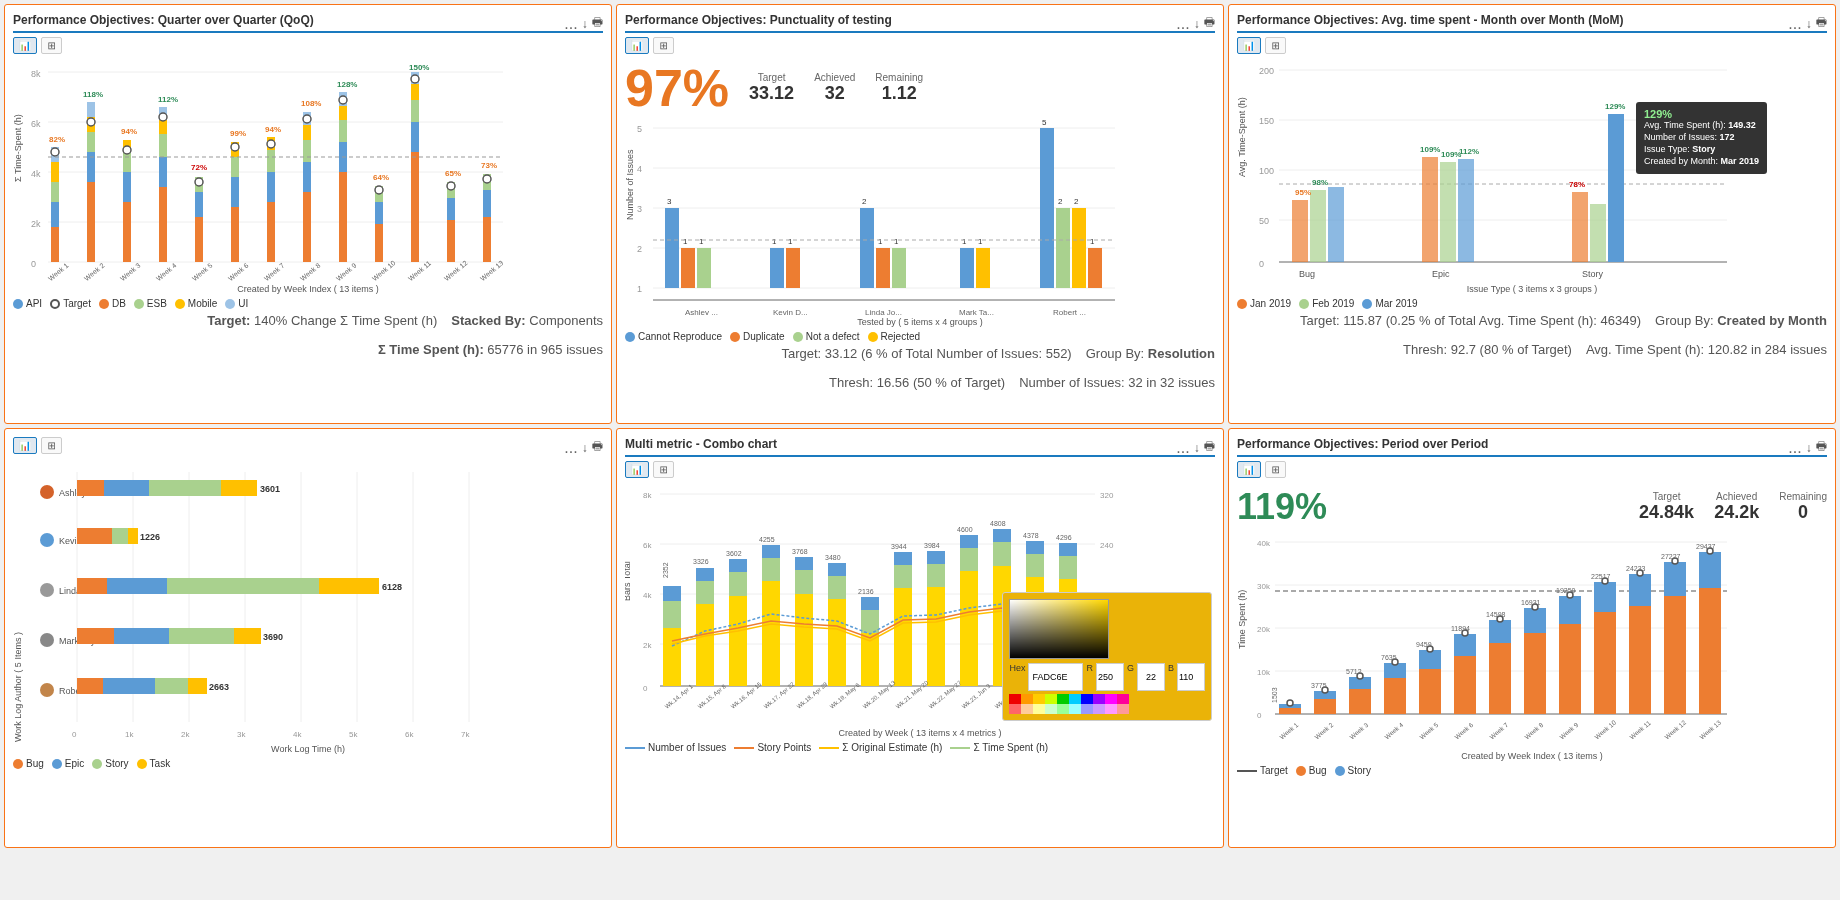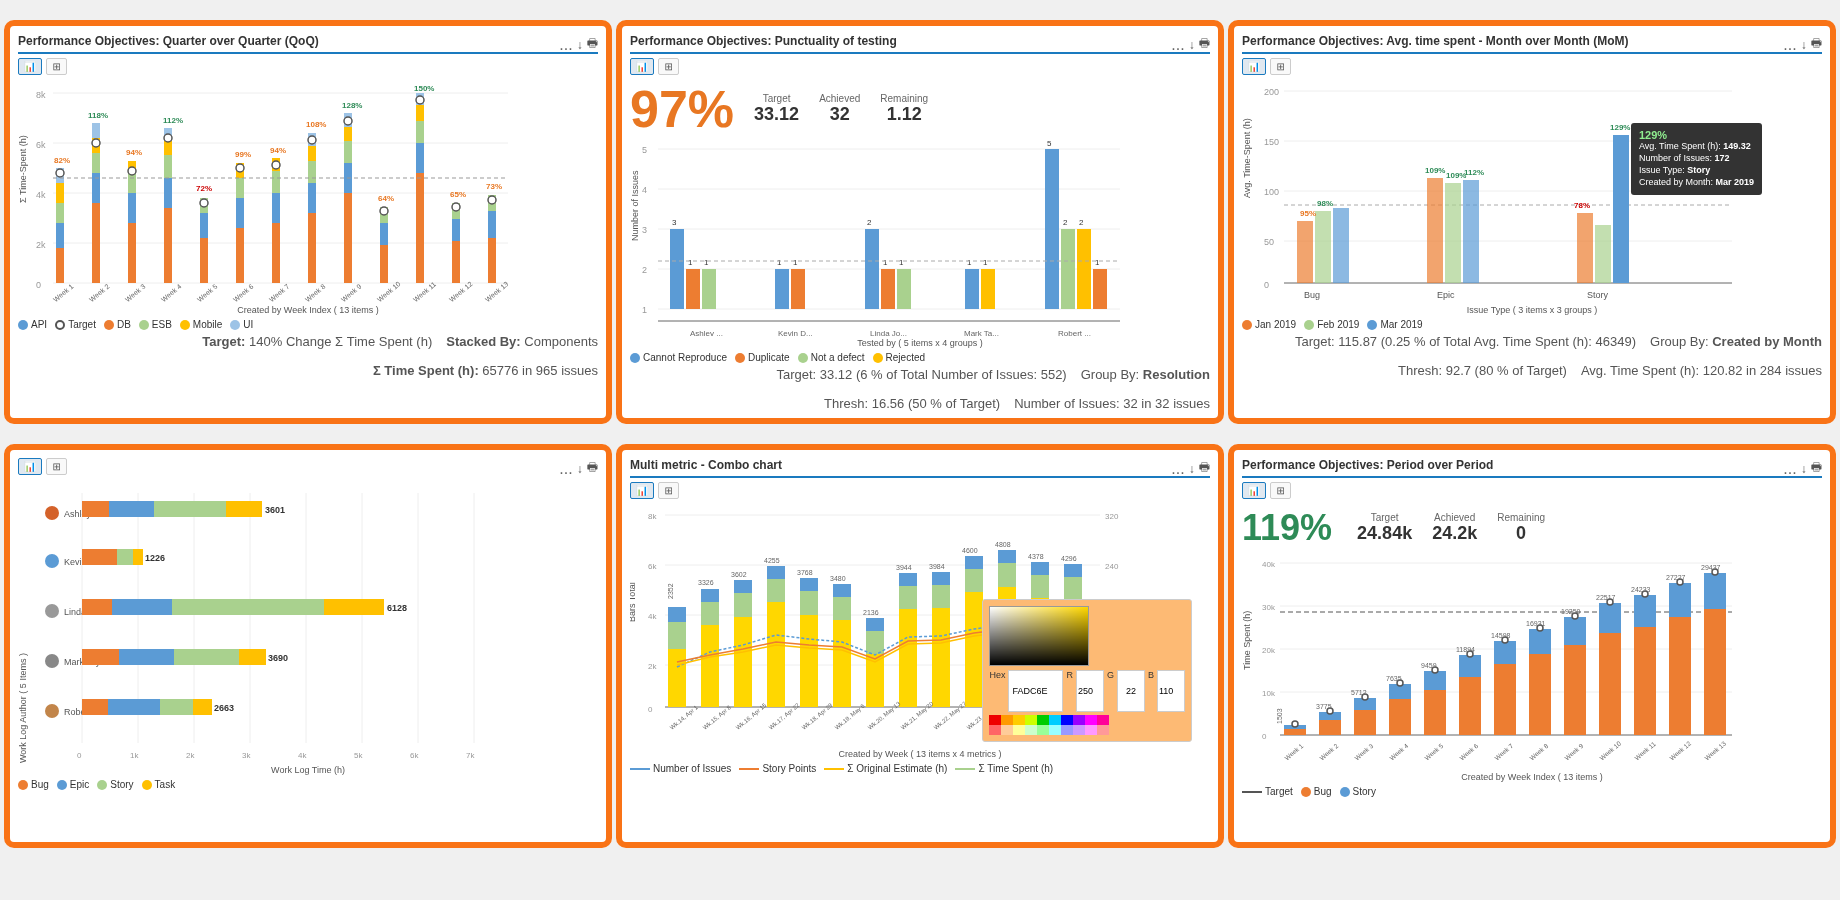--- a/index.html
+++ b/index.html
@@ -1,18 +1,18 @@
 <!DOCTYPE html>
 <html><head>
   <meta charset="utf-8">
   <style>
     * { box-sizing: border-box; margin: 0; padding: 0; }
     body { background: #f0f0f0; font-family: Arial, sans-serif; font-size: 11px; color: #333; width: 1840px; }
     .dashboard { display: grid; grid-template-columns: 1fr 1fr 1fr; grid-template-rows: 420px 420px; gap: 4px; padding: 4px; }
-    .card { background: #fff; border: 6px solid #f97316; border-radius: 10px; padding: 8px; position: relative; overflow: hidden; margin-top: 16px; }
+    .card { background: #fff; border: 1px solid #f97316; border-radius: 3px; padding: 8px; position: relative; overflow: hidden; }
     .card-title { font-size: 12px; font-weight: bold; color: #333; margin-bottom: 4px; border-bottom: 2px solid #1a7abf; padding-bottom: 4px; }
     .card-toolbar { position: absolute; top: 8px; right: 8px; display: flex; gap: 4px; align-items: center; }
     .chart-icons { display: flex; gap: 4px; margin-bottom: 4px; }
     .chart-icon-btn { border: 1px solid #ccc; border-radius: 2px; padding: 2px 5px; cursor: pointer; font-size: 10px; color: #555; background: #f9f9f9; }
     .chart-icon-btn.active { background: #e0e8f0; border-color: #1a7abf; }
     .legend { display: flex; flex-wrap: wrap; gap: 8px; margin-top: 4px; font-size: 10px; align-items: center; }
     .legend-item { display: flex; align-items: center; gap: 3px; }
     .legend-dot { width: 10px; height: 10px; border-radius: 50%; display: inline-block; }
     .legend-circle-empty { width: 10px; height: 10px; border-radius: 50%; border: 2px solid #555; display: inline-block; background: transparent; }
     .footer-info { display: flex; justify-content: flex-end; font-size: 13px; color: #555; margin-top: 4px; flex-wrap: wrap; gap: 14px; }
@@ -638,25 +638,25 @@
         <text x="137" y="218" font-size="6" fill="#666" transform="rotate(-40,146,215)">Wk.17, Apr 22</text>
         <text x="170" y="218" font-size="6" fill="#666" transform="rotate(-40,179,215)">Wk.18, Apr 29</text>
         <text x="203" y="218" font-size="6" fill="#666" transform="rotate(-40,212,215)">Wk.19, May 6</text>
         <text x="236" y="218" font-size="6" fill="#666" transform="rotate(-40,245,215)">Wk.20, May 13</text>
         <text x="269" y="218" font-size="6" fill="#666" transform="rotate(-40,278,215)">Wk.21, May 20</text>
         <text x="302" y="218" font-size="6" fill="#666" transform="rotate(-40,311,215)">Wk.22, May 27</text>
         <text x="335" y="218" font-size="6" fill="#666" transform="rotate(-40,344,215)">Wk.23, Jun 3</text>
         <text x="368" y="218" font-size="6" fill="#666" transform="rotate(-40,377,215)">Wk.24, Jun 1</text>
       </svg>
 
-      <div class="color-picker-box" style="position:absolute; bottom:5px; right:18px; background:#fdba74; border:1px solid #ccc; padding:6px; border-radius:3px; font-size:9px; z-index:5;">
+      <div class="color-picker-box" style="position:absolute; bottom:5px; right:3px; background:#eab308; border:1px solid #ccc; padding:6px; border-radius:3px; font-size:9px; z-index:5;">
         <div class="color-gradient" style="width:100px; height:60px; background: linear-gradient(to right, white, #ffd700), linear-gradient(to top, black, transparent); background-blend-mode: multiply; border:1px solid #999; margin-bottom:4px;"></div>
         <div style="display:flex; gap:3px; margin-bottom:3px;">
           <span>Hex</span>
-          <input type="text" value="FADC6E" style="width: 55px; font-size: 9px; border: 1px solid rgb(204, 204, 204); padding: 15px 3px;">
+          <input type="text" value="FADC6E" style="width: 55px; font-size: 9px; border: 1px solid rgb(204, 204, 204); padding: 1px 3px;">
           <span>R</span>
           <input type="text" value="250" style="width: 28px; font-size: 9px; border: 1px solid rgb(204, 204, 204); padding: 1px;">
           <span>G</span>
           <input type="text" value="220" style="width: 28px; font-size: 9px; border: 1px solid rgb(204, 204, 204); padding: 8px; text-align: right;">
           <span>B</span>
           <input type="text" value="110" style="width: 28px; font-size: 9px; border: 1px solid rgb(204, 204, 204); padding: 1px;">
         </div>
         <div style="display:flex; flex-wrap:wrap; width:120px;">
 
           <div style="width:12px;height:10px;background:#e00;"></div>
@@ -712,21 +712,21 @@
           <button class="chart-icon-btn active">📊</button>
           <button class="chart-icon-btn">⊞</button>
         </div>
       </div>
       <div class="card-toolbar">
         <span class="more-btn">...</span>
         <span class="download-btn">↓</span>
         <span class="print-btn">🖶</span>
       </div>
     </div>
-    <div style="display:flex; align-items:center; gap:25px; margin-bottom:6px;">
+    <div style="display:flex; align-items:center; gap:12px; margin-bottom:6px;justify-content:space-between;">
       <div style="font-size:36px; font-weight:bold; color:#2e8b57;">119%</div>
       <div style="display:flex; gap:20px;">
         <div class="metric-item">
           <div class="metric-lbl">Target</div>
           <div class="metric-val">24.84k</div>
         </div>
         <div class="metric-item">
           <div class="metric-lbl">Achieved</div>
           <div class="metric-val">24.2k</div>
         </div>

